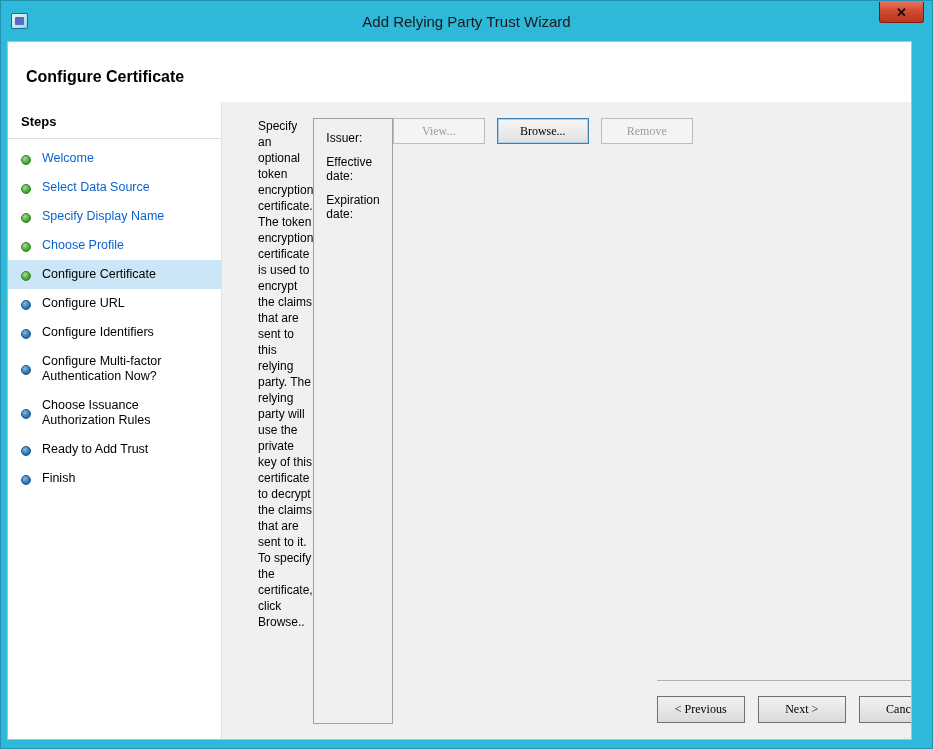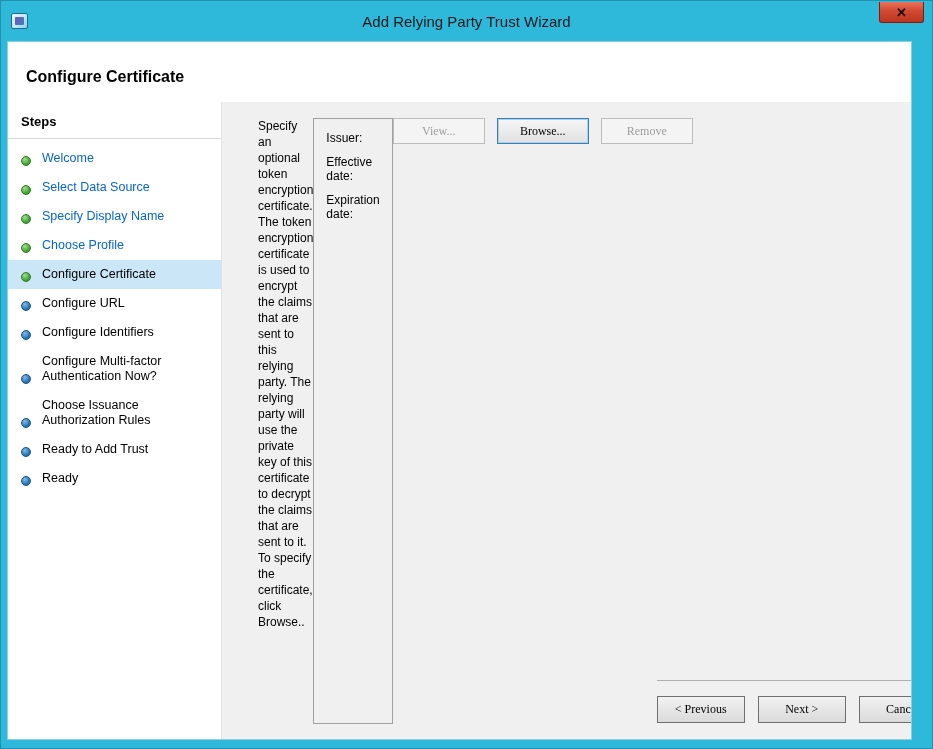--- a/index.html
+++ b/index.html
@@ -85,21 +85,21 @@
     padding-top: 8px;
     overflow: hidden;
   }
   .steps-title {
     font-size: 13px; font-weight: bold; color: #000;
     padding: 4px 0 9px 13px;
     border-bottom: 1px solid #dcdcdc;
     margin-bottom: 5px;
   }
   .step {
-    display: flex; align-items: flex-end;
+    display: flex; align-items: center;
     padding: 7px 20px 7px 13px;
     font-size: 12.5px; line-height: 15px;
   }
   .bullet {
     flex: 0 0 10px;
     width: 10px; height: 10px;
     border-radius: 50%;
     margin: 2px 11px 0 0;
   }
   .step.completed .bullet,
@@ -225,21 +225,21 @@
             <div class="step pending">
               <span class="bullet"></span>
               <span class="step-label">Choose Issuance Authorization Rules</span>
             </div>
             <div class="step pending">
               <span class="bullet"></span>
               <span class="step-label">Ready to Add Trust</span>
             </div>
             <div class="step pending">
               <span class="bullet"></span>
-              <span class="step-label">Ready</span>
+              <span class="step-label">Finish</span>
             </div>
           </div>
       </aside>
 
       <main class="main">
         <p class="instructions">Specify an optional token encryption certificate. The token encryption certificate is used to encrypt the claims that are sent to this relying party. The relying party will use the private key of this certificate to decrypt the claims that are sent to it. To specify the certificate, click Browse..</p>
 
         <div class="cert-box">
             <div class="cert-row"><span class="cert-label">Issuer:</span></div>
             <div class="cert-row"><span class="cert-label">Effective date:</span></div>

